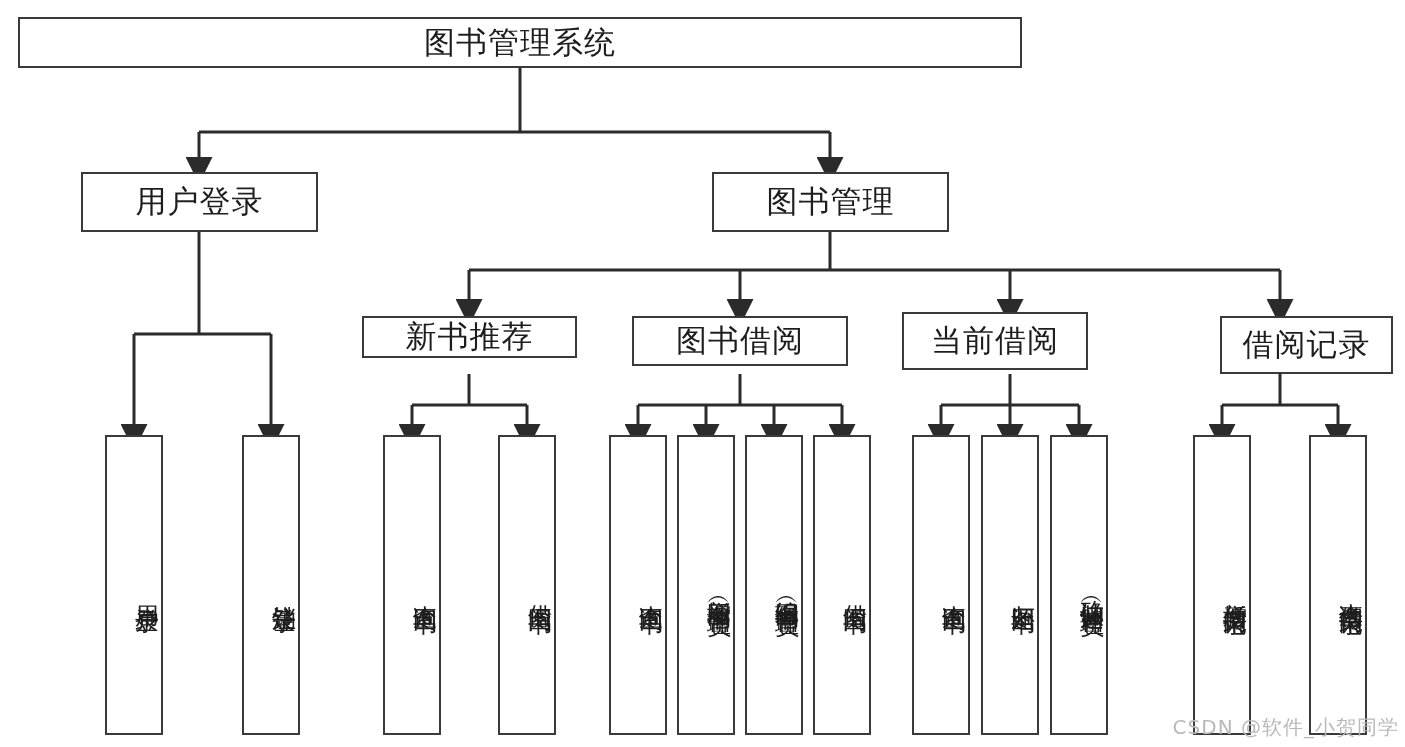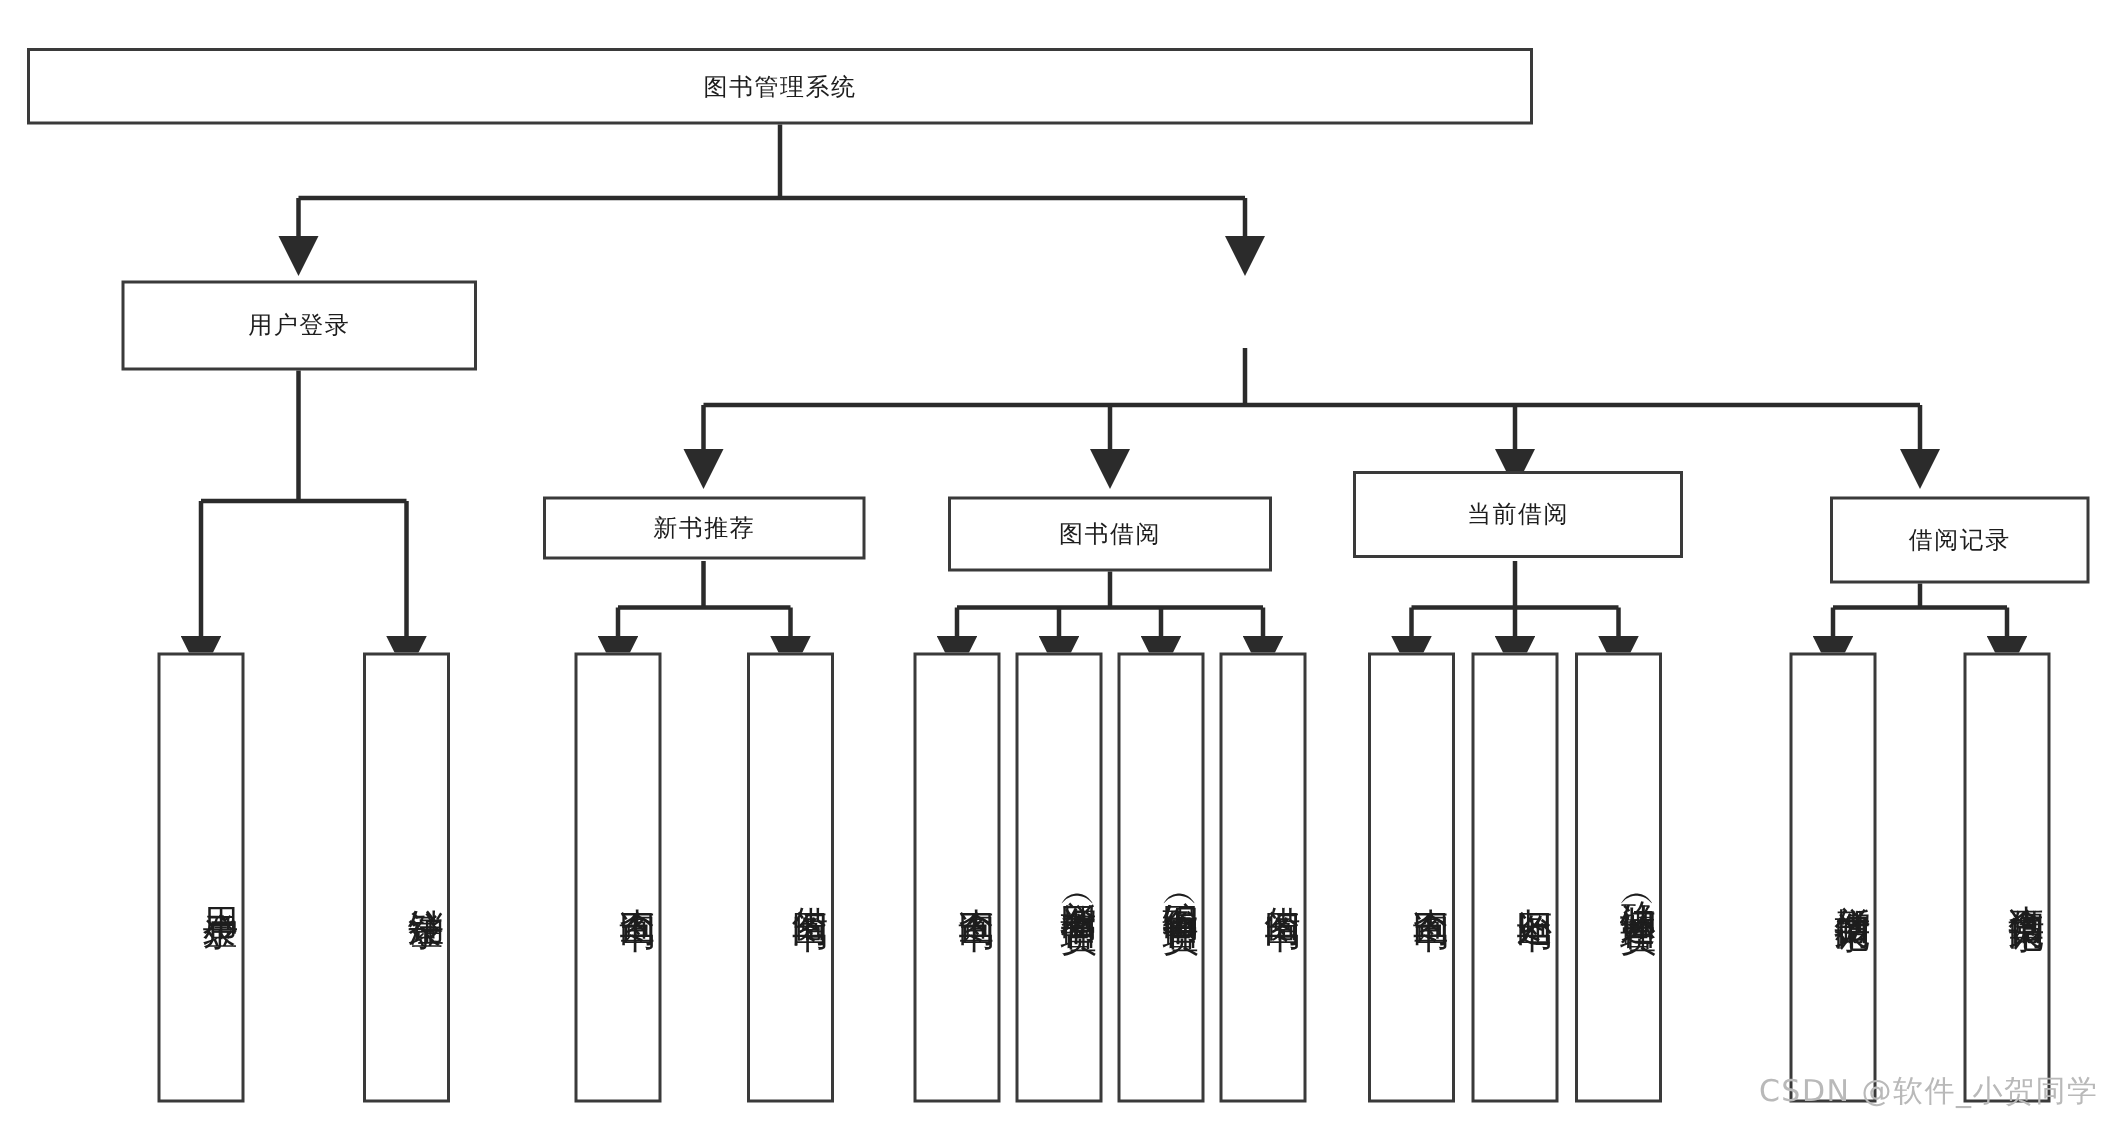--- a/index.html
+++ b/index.html
@@ -30,24 +30,23 @@
     box-sizing: border-box;
     background: #ffffff;
     border: 2.5px solid #3a3a3a;
     display: flex;
     align-items: center;
     justify-content: center;
     color: #1d1d1d;
     z-index: 2;
   }
   .node.horiz {
-    font-size: 16px;
+    font-size: 31px;
     letter-spacing: 1px;
     line-height: 1.2;
-    margin-top: 15px;
   }
   .node.vert {
     writing-mode: vertical-rl;
     text-orientation: upright;
     font-size: 24px;
     line-height: 1.18;
     letter-spacing: 2px;
     align-items: flex-start;
     justify-content: center;
     padding-top: 10px;
@@ -123,28 +122,31 @@
     </g>
   </svg>
 
   <div class="node horiz" style="left:18px; top:17px; width:1004px; height:51px;">
     <span>图书管理系统</span>
   </div>
 
   <div class="node horiz" style="left:81px; top:172px; width:237px; height:60px;">
     <span>用户登录</span>
   </div>
+  <div class="node horiz" style="left:712px; top:172px; width:237px; height:60px;">
+    <span>图书管理</span>
+  </div>
 
   <div class="node horiz" style="left:362px; top:316px; width:215px; height:42px;">
     <span>新书推荐</span>
   </div>
   <div class="node horiz" style="left:632px; top:316px; width:216px; height:50px;">
     <span>图书借阅</span>
   </div>
-  <div class="node horiz" style="left:902px; top:299px; width:220px; height:58px;">
+  <div class="node horiz" style="left:902px; top:312px; width:186px; height:58px;">
     <span>当前借阅</span>
   </div>
   <div class="node horiz" style="left:1220px; top:316px; width:173px; height:58px;">
     <span>借阅记录</span>
   </div>
 
   <div class="node vert" style="left:105px; top:435px; width:58px; height:300px;">
     <span class="vlabel">用户登录</span>
   </div>
   <div class="node vert" style="left:242px; top:435px; width:58px; height:300px;">

